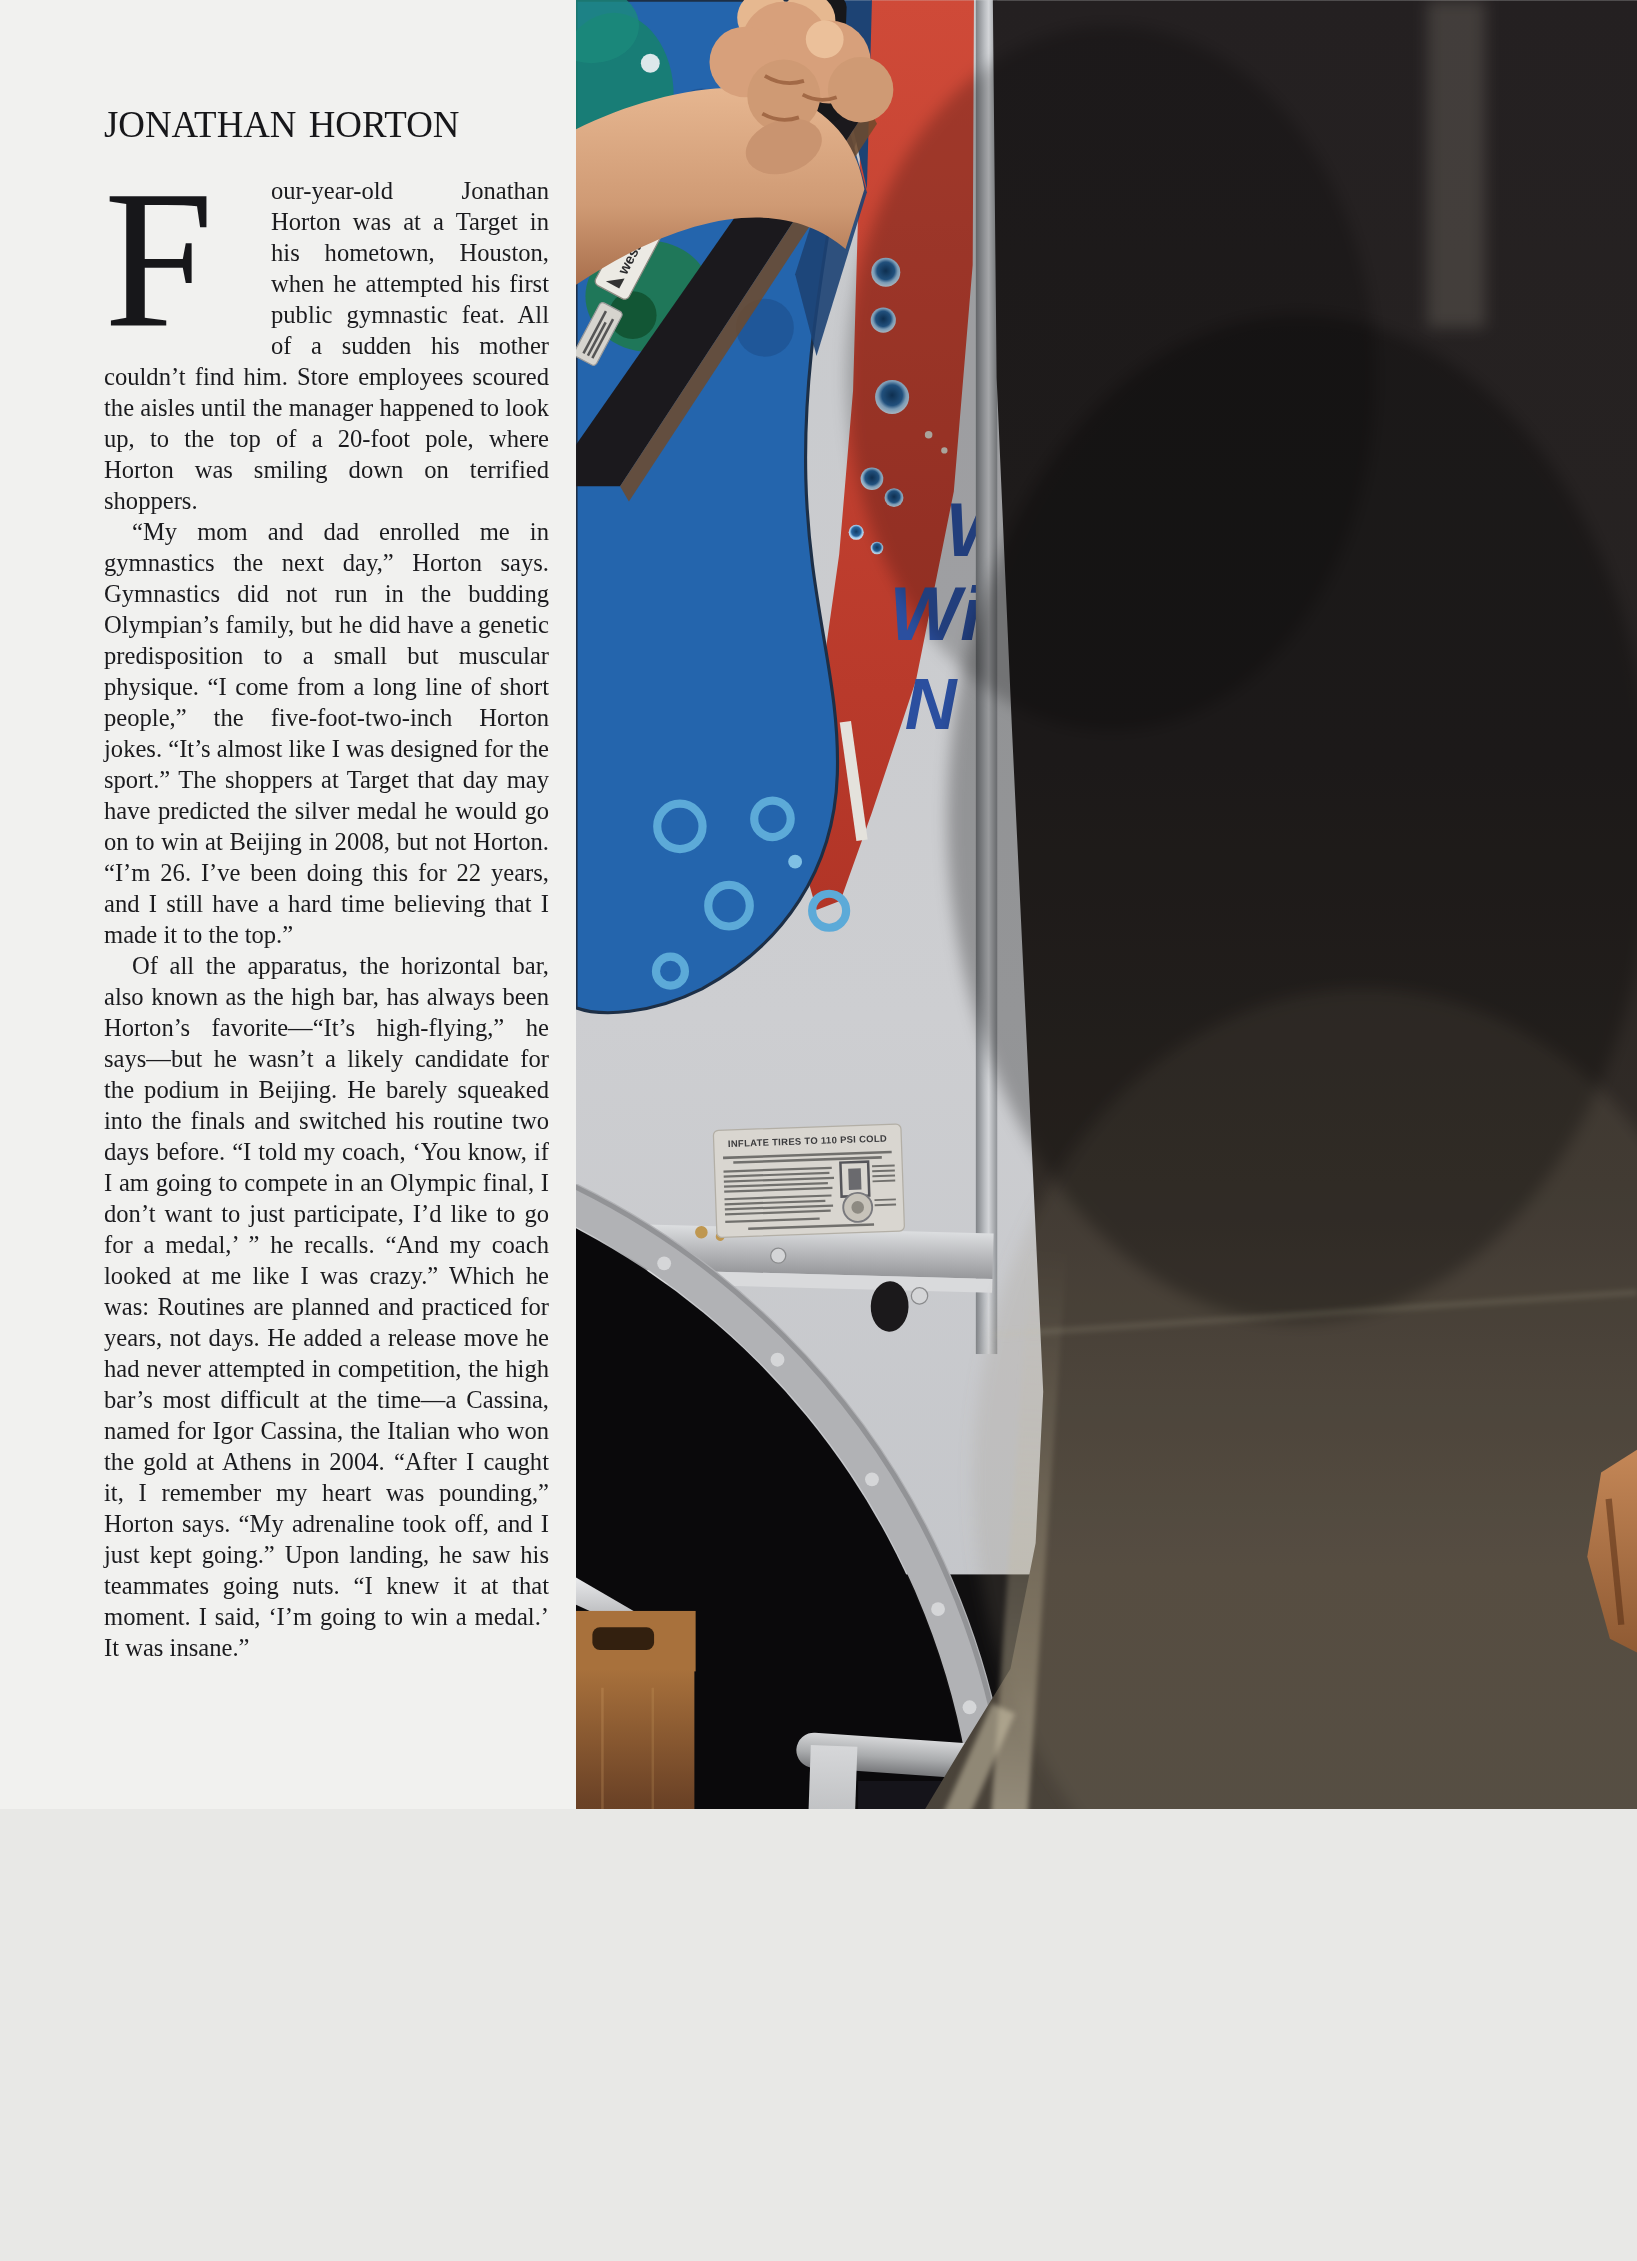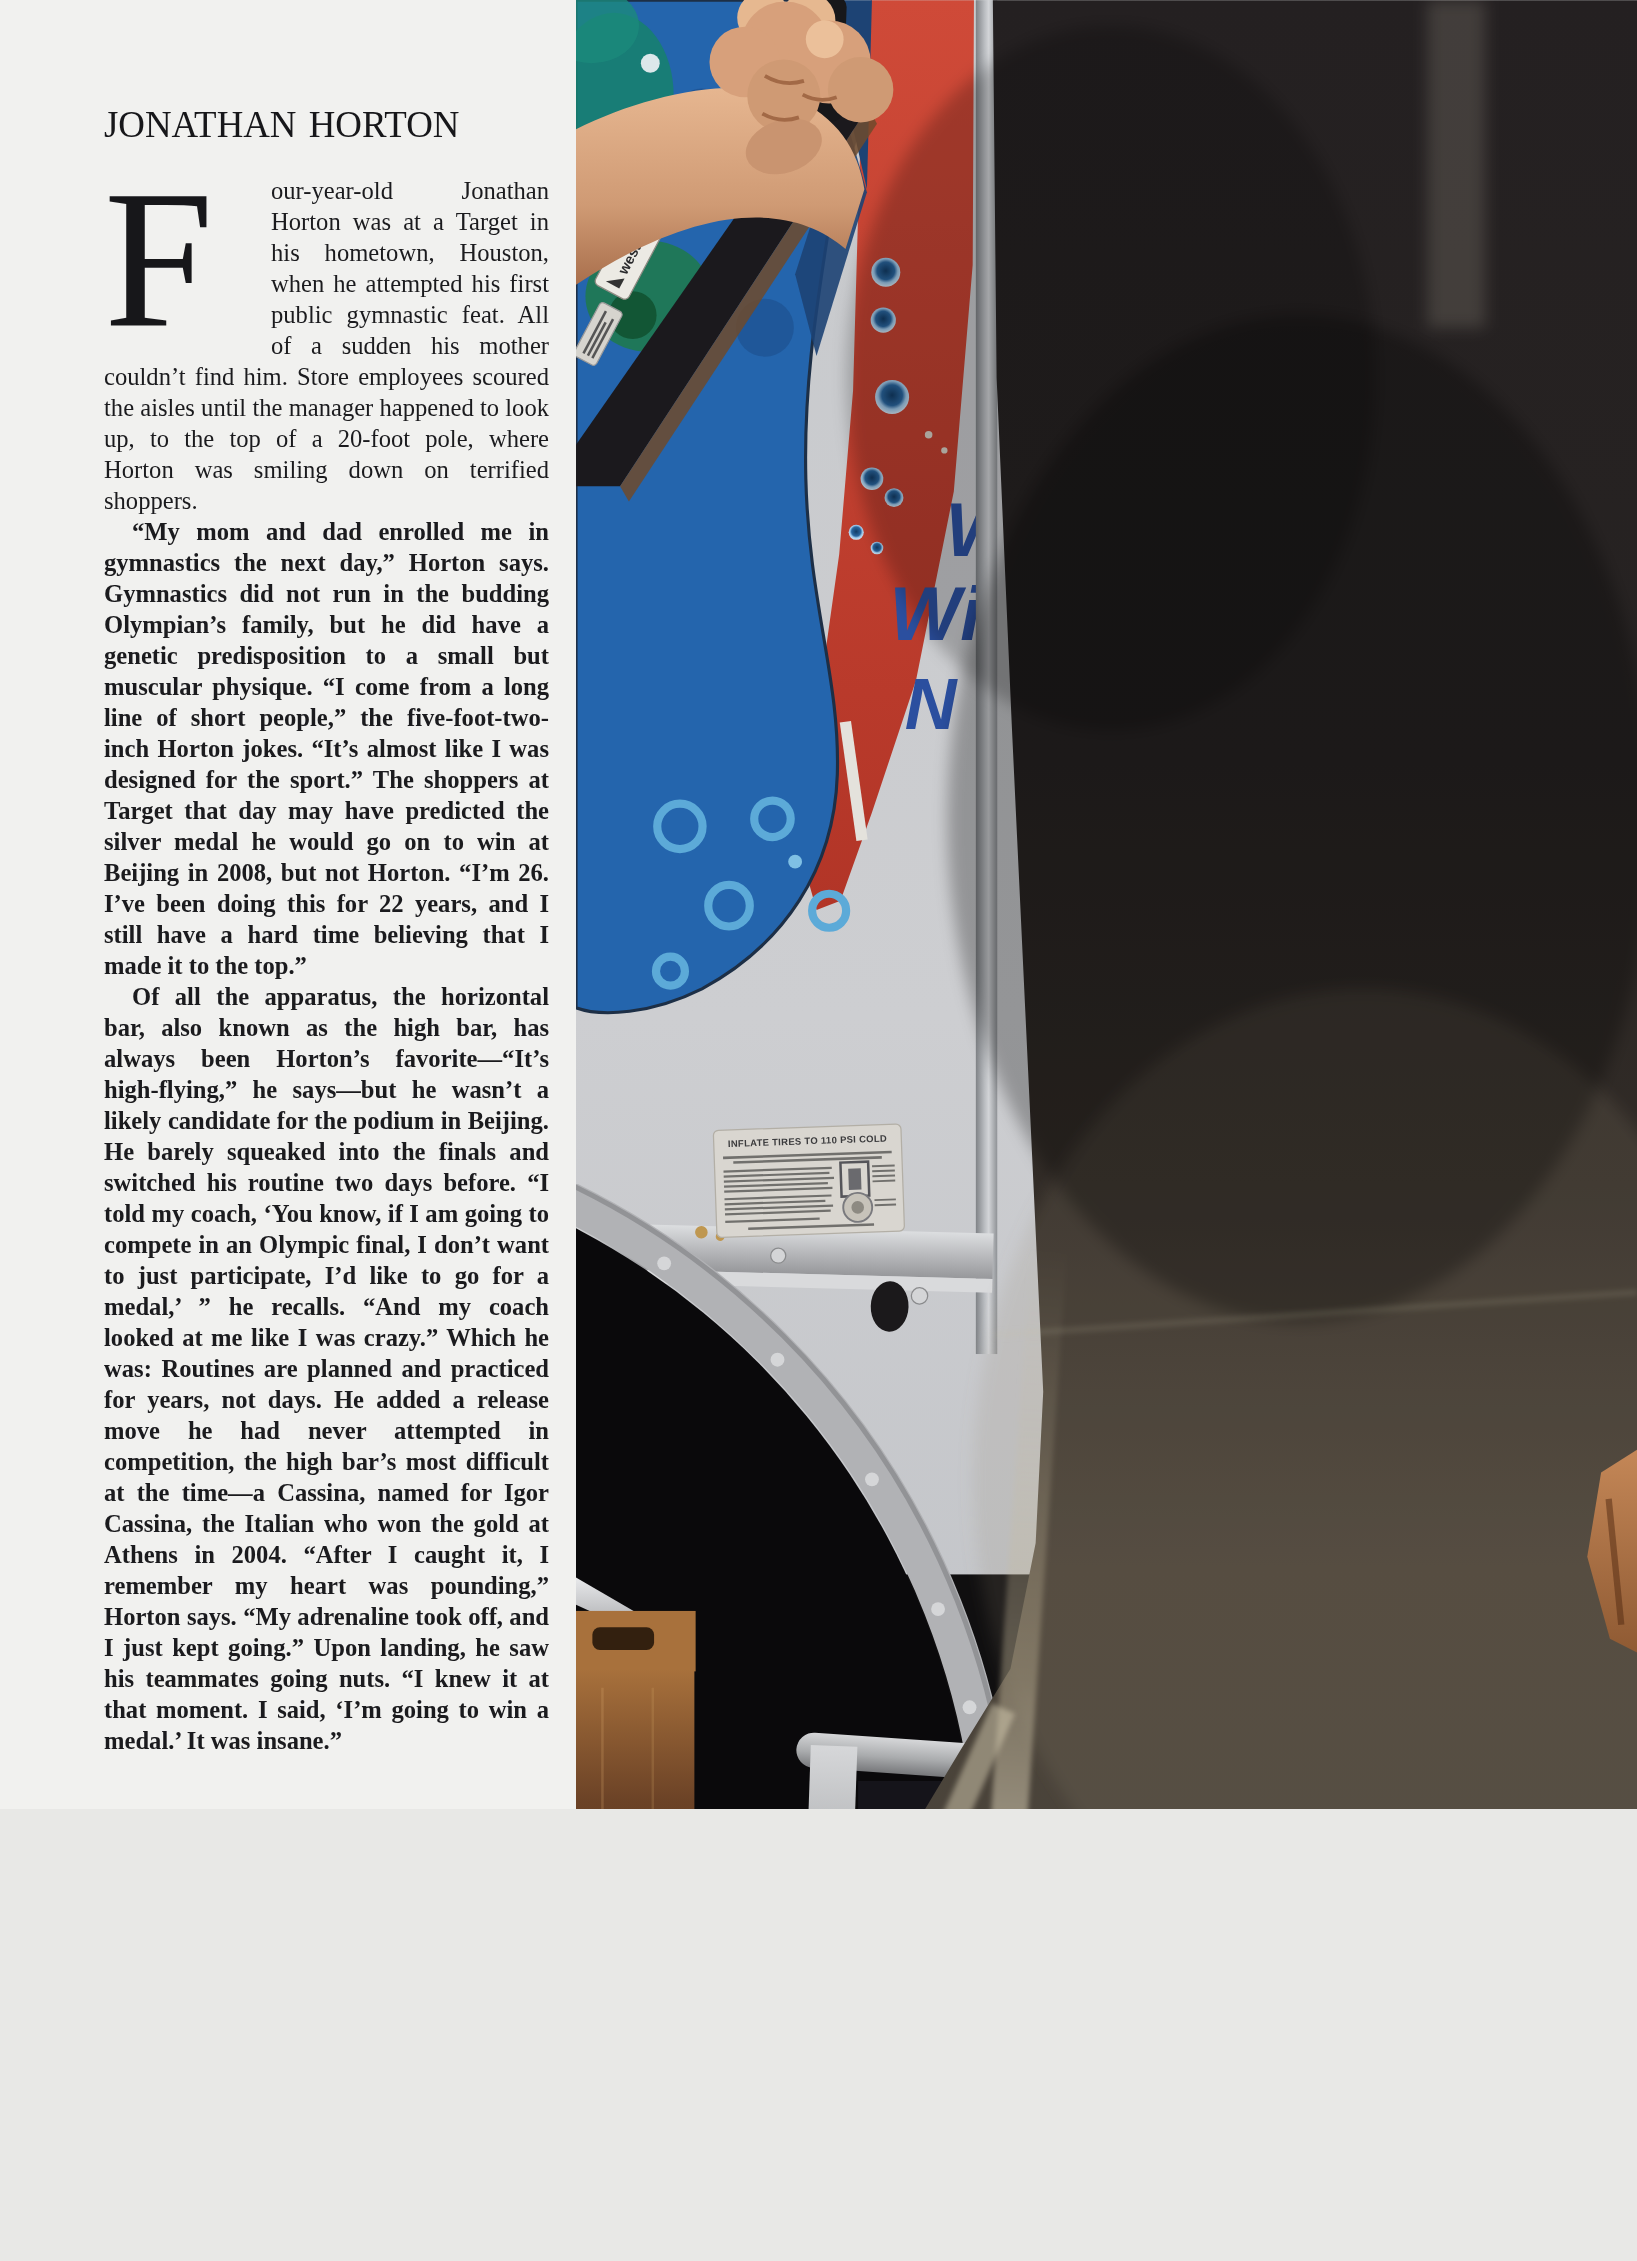--- a/index.html
+++ b/index.html
@@ -2,21 +2,21 @@
 <html style="font-size:10px"><head>
 <meta charset="utf-8">
 <style>
   html,body{margin:0;padding:0;background:#e8e8e6;}
   .page{position:relative;width:1638px;height:1809px;background:#f1f1ef;overflow:hidden;
         font-family:"Liberation Serif",serif;color:#1b1b1e;}
   .article{position:absolute;left:104px;top:102px;width:445px;}
   .headline{font-family:"Liberation Serif",serif;font-weight:normal;font-size:38px;color:#17171a;
             margin:0 0 29px 0;letter-spacing:0;word-spacing:3.1px;transform:scaleX(.97);transform-origin:left;}
   .bodytext p{font-size:24.6px;line-height:31px;text-align:justify;margin:0;}
-  .bodytext p.indent{text-indent:28px;font-weight:bold;}
+  .bodytext p.indent{text-indent:28px;}
   .dropcap{float:left;font-size:197px;line-height:157px;height:157px;width:157px;
            margin:5px 10px 0 0;color:#17171a;}
   .caption{position:absolute;left:60px;top:1948px;width:474px;text-align:right;
            font-family:"Liberation Sans",sans-serif;}
   .caption-head{font-weight:bold;font-size:23px;color:#1e1e20;letter-spacing:0.6px;margin:0 12px 10px 0;}
   .caption-body{font-size:21px;line-height:28px;color:#2b2b2d;margin:0;}
   .pagenum{position:absolute;left:107px;top:2165px;font-size:23px;color:#222;text-align:right;}
   .photo{position:absolute;left:576px;top:0;width:1061px;height:2261px;overflow:hidden;}
   .photo svg{display:block;}
   .lbl-title{font-family:"Liberation Sans",sans-serif;font-weight:bold;font-size:15px;fill:#3b3b3d;letter-spacing:.5px;}

